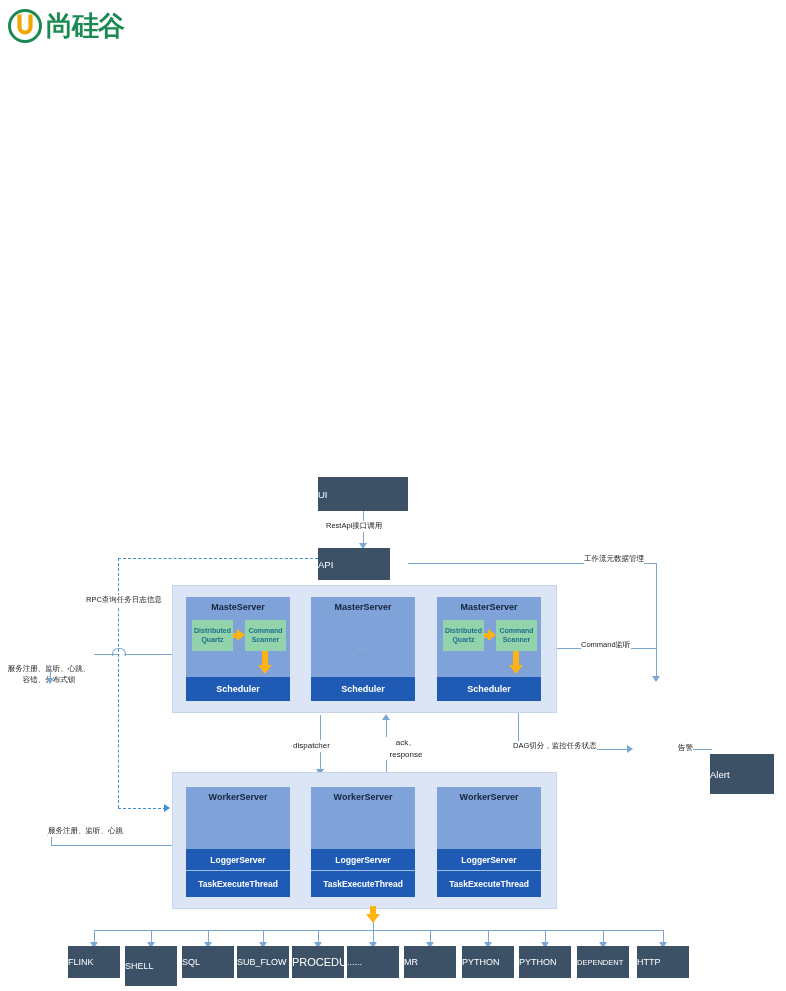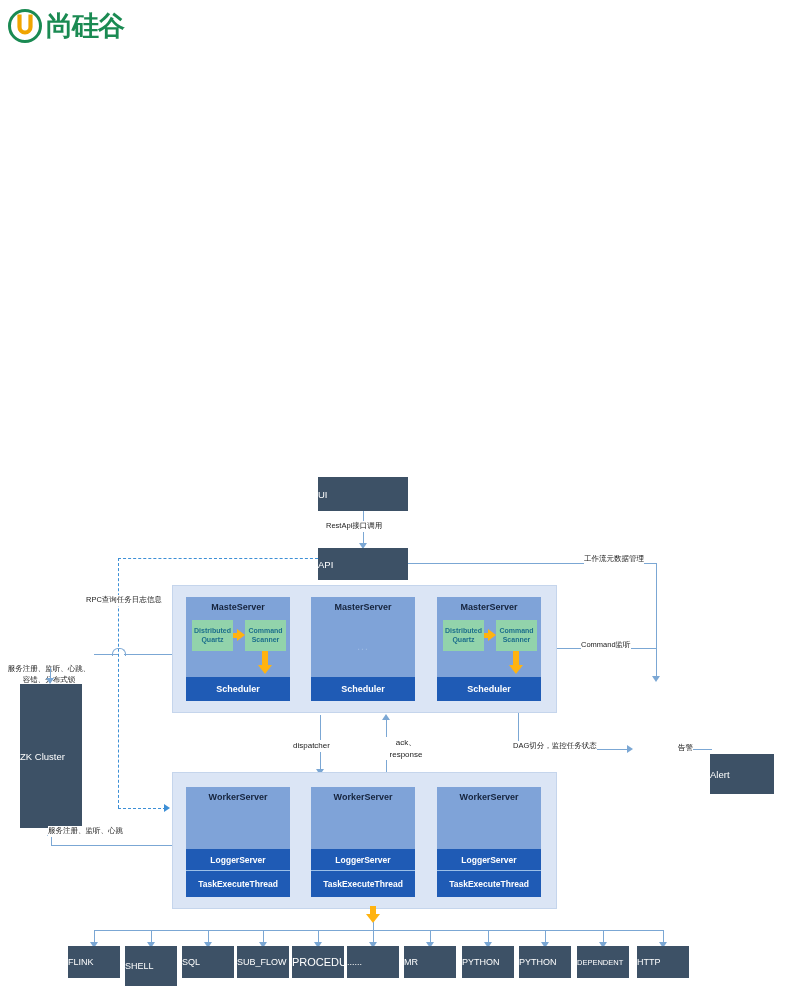--- a/index.html
+++ b/index.html
@@ -71,21 +71,21 @@
   </div>
 
   <div class="box dark" style="left:318px;top:477px;width:90px;height:34px;font-size:9.5px;">
     <span>UI</span>
   </div>
 
   <div class="ln lnv" style="left:363px;top:511px;height:34px;"></div>
   <div class="arrow ar-down" style="left:359px;top:543px;"></div>
   <div class="lbl" style="left:326px;top:521px;">RestApi接口调用</div>
 
-  <div class="box dark" style="left:318px;top:548px;width:90px;height:32px;font-size:9.5px;">
+  <div class="box dark" style="left:318px;top:548px;width:72px;height:32px;font-size:9.5px;">
     <span>API</span>
   </div>
 
   <div class="ln lnh" style="left:408px;top:563px;width:248px;"></div>
   <div class="ln lnv" style="left:656px;top:563px;height:115px;"></div>
   <div class="arrow ar-down" style="left:652px;top:676px;"></div>
   <div class="lbl" style="left:584px;top:554px;">工作流元数据管理</div>
 
   <div class="dash-v" style="left:118px;top:558px;height:250px;"></div>
   <div class="dash-h" style="left:118px;top:558px;width:200px;"></div>
@@ -131,23 +131,20 @@
     <div>容错、分布式锁</div>
   </div>
 
   <div class="ln lnv" style="left:50px;top:668px;height:12px;"></div>
   <div class="arrow ar-down" style="left:46px;top:678px;"></div>
 
   <div class="ln lnh" style="left:94px;top:654px;width:24px;"></div>
   <div class="jump" style="left:112px;top:648px;"></div>
   <div class="ln lnh" style="left:124px;top:654px;width:48px;"></div>
 
-  <div class="box dark" style="left:20px;top:684px;width:62px;height:144px;font-size:9.5px;">
-    <span>ZK Cluster</span>
-  </div>
 
   <div class="ln lnv" style="left:51px;top:836px;height:10px;"></div>
   <div class="arrow ar-up" style="left:47px;top:830px;"></div>
   <div class="ln lnh" style="left:51px;top:845px;width:121px;"></div>
   <div class="lbl" style="left:48px;top:826px;">服务注册、监听、心跳</div>
 
   <div class="ln lnv" style="left:320px;top:715px;height:56px;"></div>
   <div class="arrow ar-down" style="left:316px;top:769px;"></div>
   <div class="lbl lbl-en" style="left:293px;top:740px;">dispatcher</div>
 

